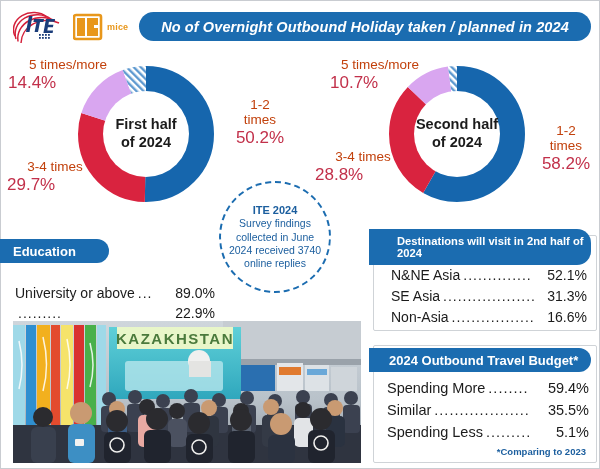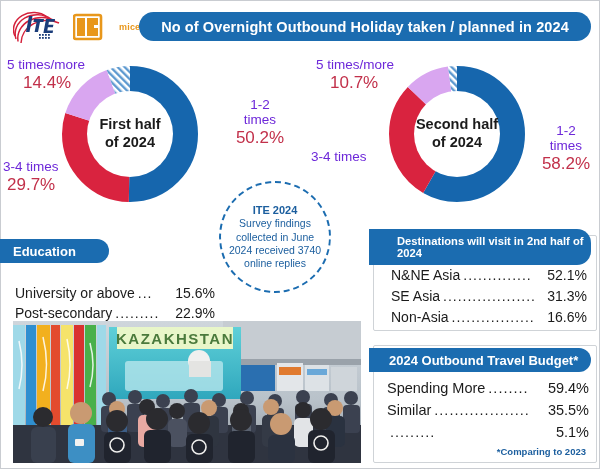--- a/index.html
+++ b/index.html
@@ -14,57 +14,58 @@
     width: 600px; height: 469px;
     background: #ffffff;
     border: 1px solid #c9ccd1;
   }
 
   
   .logos { position: absolute; left: 12px; top: 8px; width: 118px; height: 36px;
            display: flex; align-items: center; gap: 6px; }
   .logo-ite { position: relative; width: 54px; height: 34px; }
   .logo-ite svg { display:block; }
-  .logo-mice { display:flex; align-items:center; gap:16px; }
+  .logo-mice { display:flex; align-items:center; gap:4px; }
   .logo-mice svg { display:block; }
   .mice-word { font-size: 9px; font-weight: bold; color: #e8971b; letter-spacing: .2px; }
 
   .header-pill {
     position: absolute; left: 138px; top: 11px;
     width: 452px; height: 29px;
     background: #1b6cb0;
     border-radius: 15px;
     display: flex; align-items: center; justify-content: center;
     color: #ffffff; font-size: 14.5px; font-weight: bold;
     letter-spacing: .1px;
+    font-style: italic;
   }
 
   
   .donut { position: absolute; width: 138px; height: 138px; }
   .donut .ring { position:absolute; inset:0; }
   .donut .hole {
     position: absolute; left: 50%; top: 50%;
     transform: translate(-50%,-50%);
     width: 86px; height: 86px; background: #fff; border-radius: 50%;
     display: flex; flex-direction: column; align-items: center; justify-content: center;
     text-align: center;
   }
   .donut .hole span { font-size: 14.5px; font-weight: bold; color: #1b1b1b; line-height: 1.22; }
 
-  #donut-1 { left: 60px; top: 64px; }
+  #donut-1 { left: 76px; top: 64px; }
   #donut-2 { left: 387px; top: 64px; }
 
   .lbl { position: absolute; text-align: center; line-height: 1.12; }
-  .lbl .cat { display:block; font-size: 13.5px; color: #6d28d9; white-space: nowrap; }
+  .lbl .cat { display:block; font-size: 13.5px; color: #c2410c; white-space: nowrap; text-align: center; }
   .lbl .pct { display:block; font-size: 17px; color: #c2304a; font-weight: normal; margin-top: 1px; }
 
   
   #d1-five   { left: 6px;  top: 56px; width: 122px; text-align: left; }
   #d1-five .cat { font-size: 13.5px; }
-  #d1-five .pct { margin-left: 16px; }
+  #d1-five .pct { margin-left: 1px; }
   #d1-one    { left: 222px; top: 96px; width: 74px; }
   #d1-three  { left: 2px;  top: 158px; width: 104px; text-align: left; }
   #d1-three .pct { margin-left: 4px; }
 
   
   #d2-five   { left: 315px; top: 56px; width: 128px; text-align: left; }
   #d2-five .pct { margin-left: 14px; }
   #d2-one    { left: 534px; top: 122px; width: 62px; }
   #d2-three  { left: 310px; top: 148px; width: 104px; text-align: left; }
   #d2-three .pct { margin-left: 4px; }
@@ -234,39 +235,39 @@
     <span class="cat">5 times/more</span>
     <span class="pct">10.7%</span>
   </div>
   <div class="lbl" id="d2-one">
     <span class="cat">1-2</span>
     <span class="cat">times</span>
     <span class="pct">58.2%</span>
   </div>
   <div class="lbl" id="d2-three">
     <span class="cat">3-4 times</span>
+    <span class="pct">28.8%</span>
   </div>
 
   <div id="stamp">
     <div class="t">ITE 2024</div>
     <div class="b">Survey findings</div>
     <div class="b">collected in June</div>
     <div class="b">2024 received 3740</div>
     <div class="b">online replies</div>
   </div>
 
   <div class="pill-left" id="edu-pill">Education</div>
   <div class="rows" id="edu-rows">
     <div class="row">
       <span class="k">University or above</span>
       <span class="dots">...</span>
-      <span class="v">15.6%</span>
-    </div>
-    <div class="row">
-      <span class="k">Post-secondary</span>
+      <span class="v">89.0%</span>
+    </div>
+    <div class="row">
       <span class="dots">.........</span>
       <span class="v">22.9%</span>
     </div>
   </div>
 
   <div class="panel" id="dest-card"></div>
   <div class="pill-left" id="dest-pill">Destinations will visit in 2nd half of 2024</div>
   <div class="rows" id="dest-rows">
     <div class="row">
       <span class="k">N&amp;NE Asia</span>
@@ -294,20 +295,21 @@
       <span class="k">Spending More</span>
       <span class="dots">........</span>
       <span class="v">59.4%</span>
     </div>
     <div class="row">
       <span class="k">Similar</span>
       <span class="dots">...................</span>
       <span class="v">35.5%</span>
     </div>
     <div class="row">
+      <span class="k">Spending Less</span>
       <span class="dots">.........</span>
       <span class="v">5.1%</span>
     </div>
   </div>
 
   <div id="photo">
     <svg viewBox="0 0 348 142" preserveAspectRatio="none" aria-hidden="true">
       <defs>
         <linearGradient id="hall" x1="0" y1="0" x2="0" y2="1">
           <stop offset="0%" stop-color="#cfd6dc"></stop>

